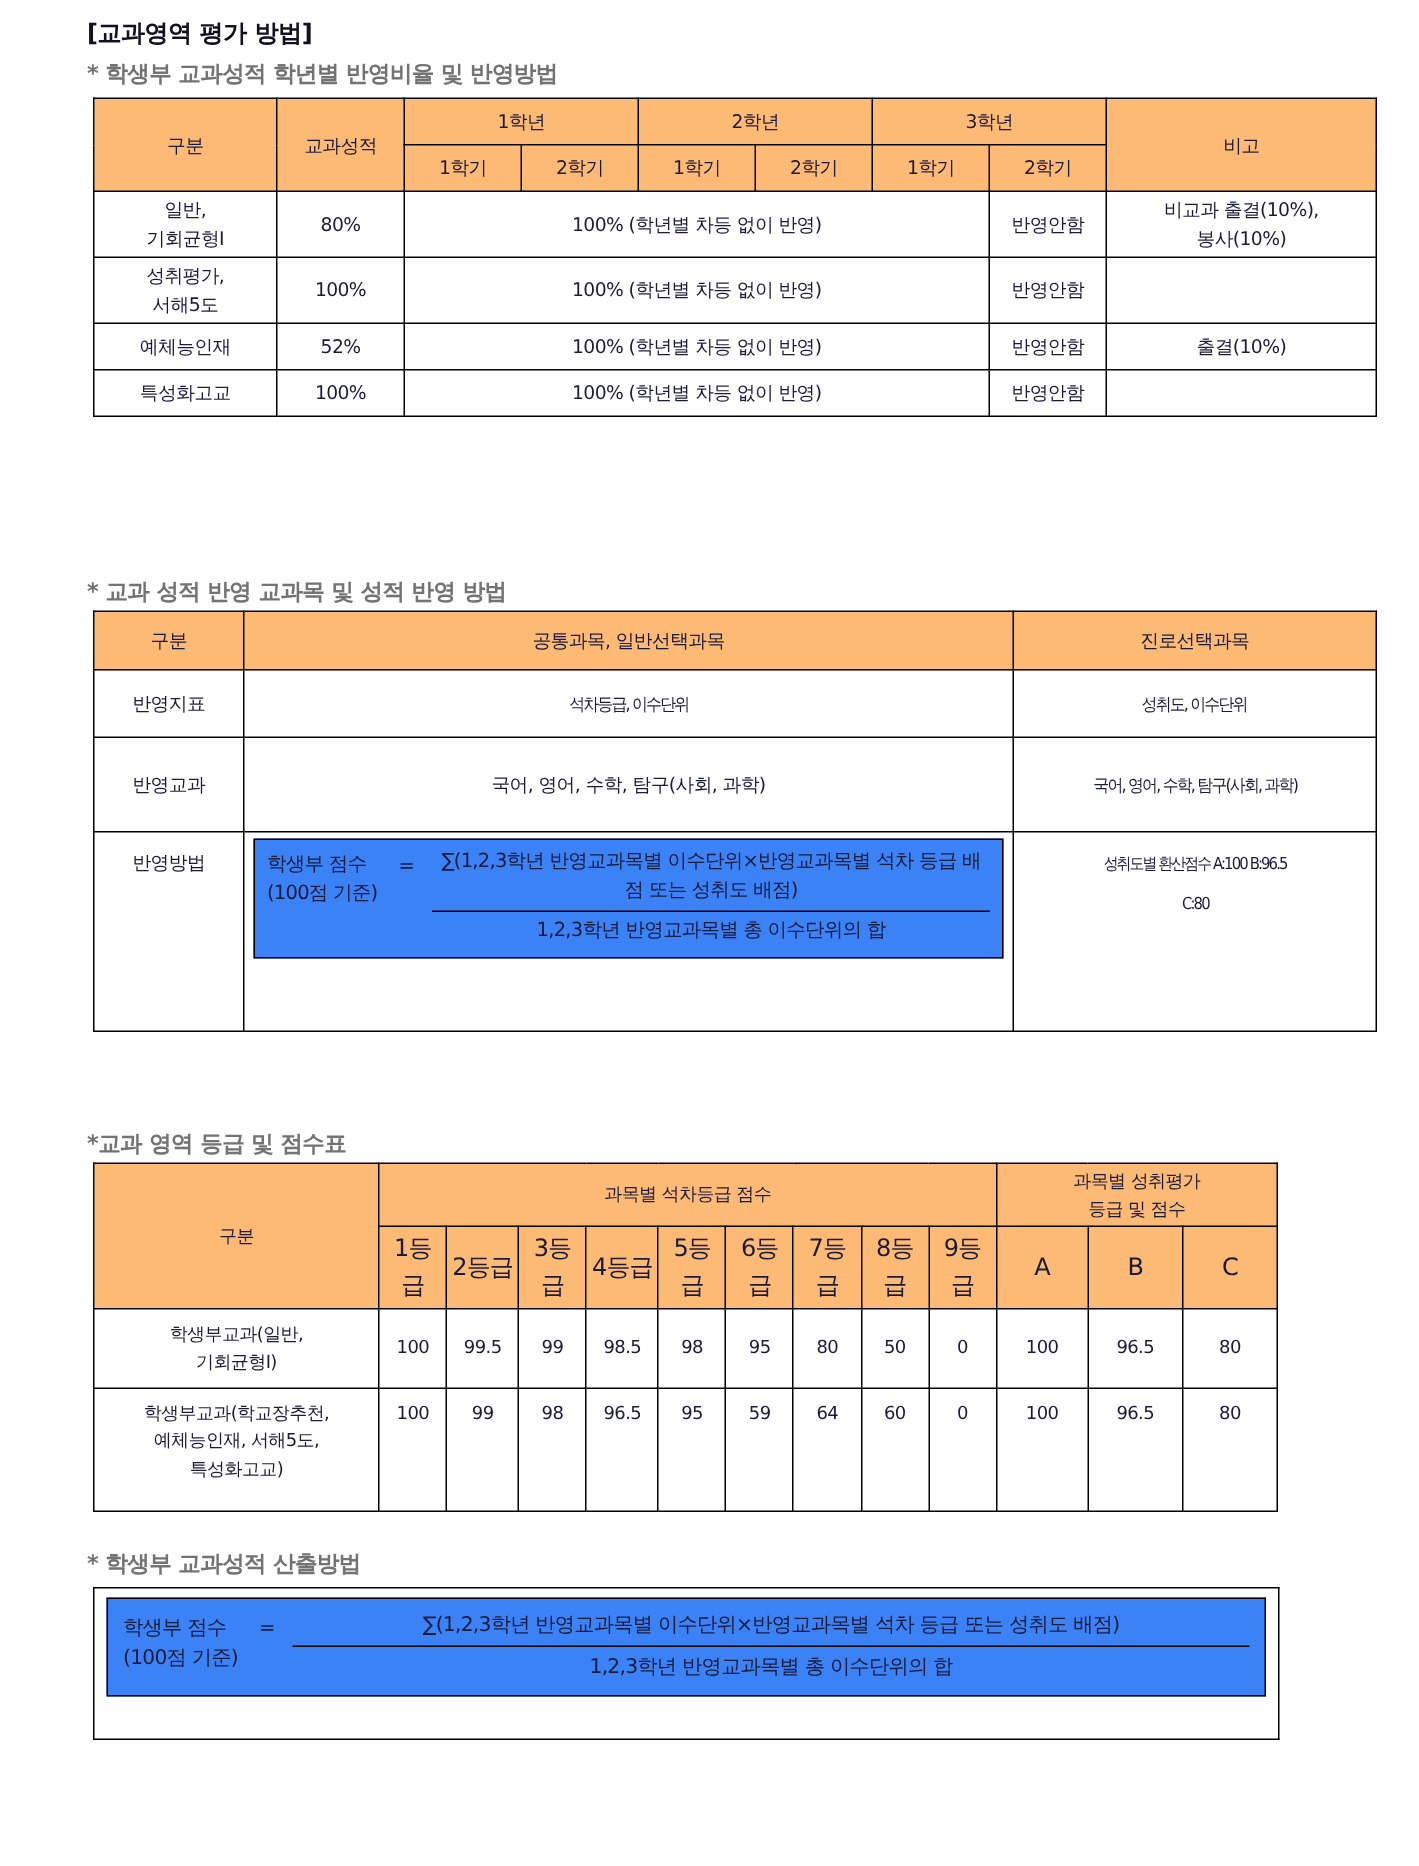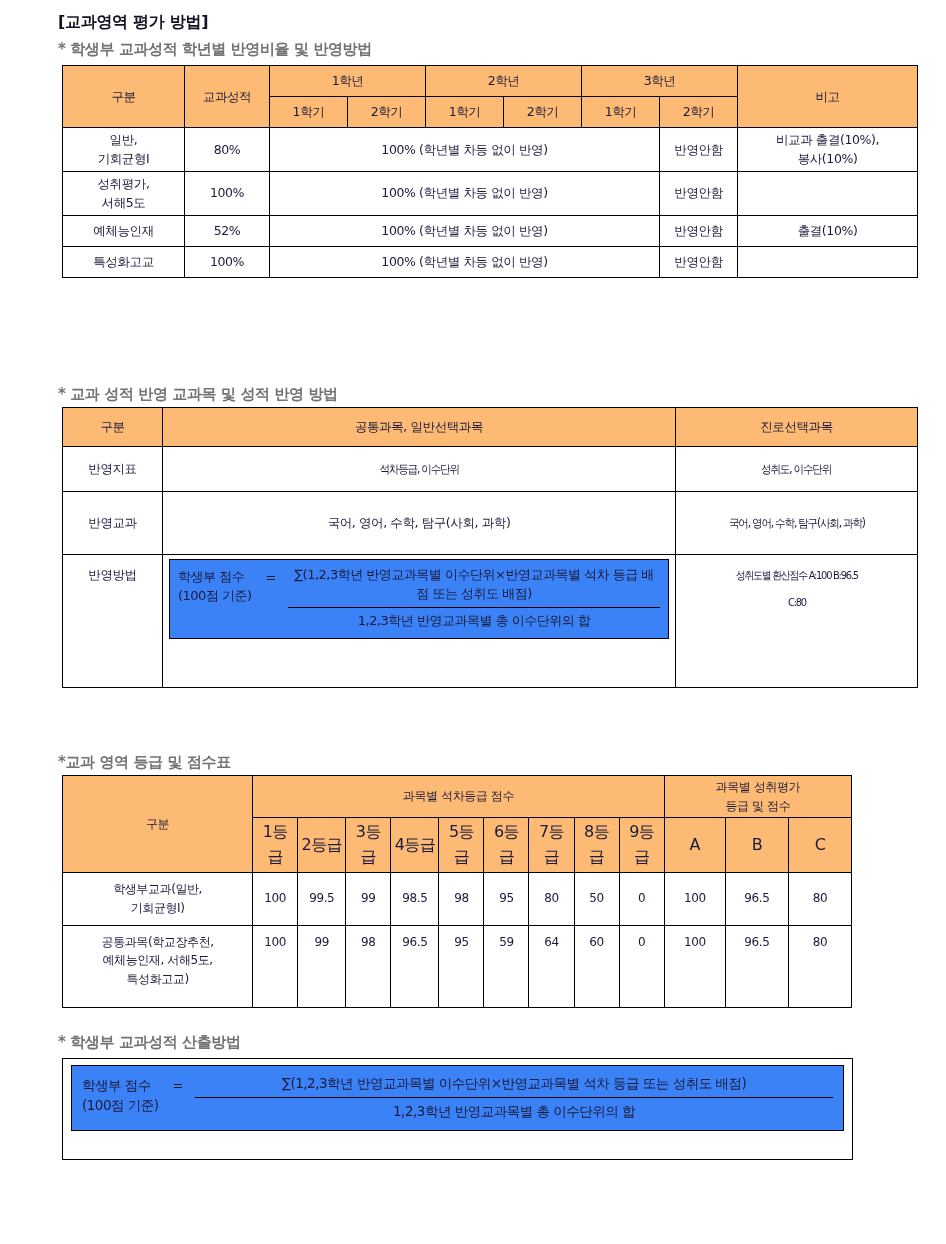--- a/index.html
+++ b/index.html
@@ -344,21 +344,21 @@
         <td>80</td>
         <td>50</td>
         <td>0</td>
         <td>100</td>
         <td>96.5</td>
         <td>80</td>
       </tr>
 
       <tr>
         <td style="height:72px; vertical-align:top; padding-top:7px">
-          <div>공통과목(학교장추천,</div>
+          <div>학생부교과(학교장추천,</div>
           <div>예체능인재, 서해5도,</div>
           <div>특성화고교)</div>
         </td>
         <td style="vertical-align:top; padding-top:7px">100</td>
         <td style="vertical-align:top; padding-top:7px">99</td>
         <td style="vertical-align:top; padding-top:7px">98</td>
         <td style="vertical-align:top; padding-top:7px">96.5</td>
         <td style="vertical-align:top; padding-top:7px">95</td>
         <td style="vertical-align:top; padding-top:7px">59</td>
         <td style="vertical-align:top; padding-top:7px">64</td>

